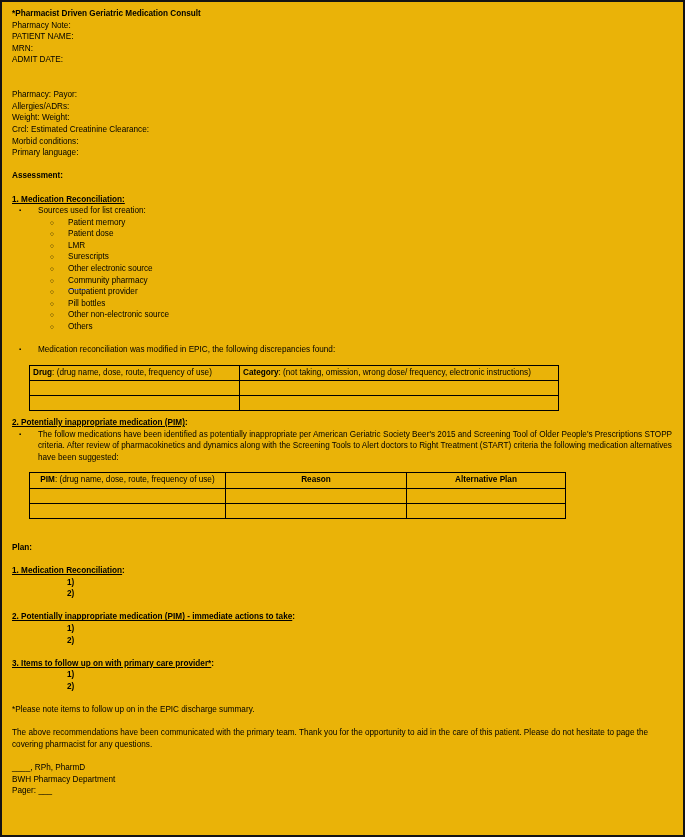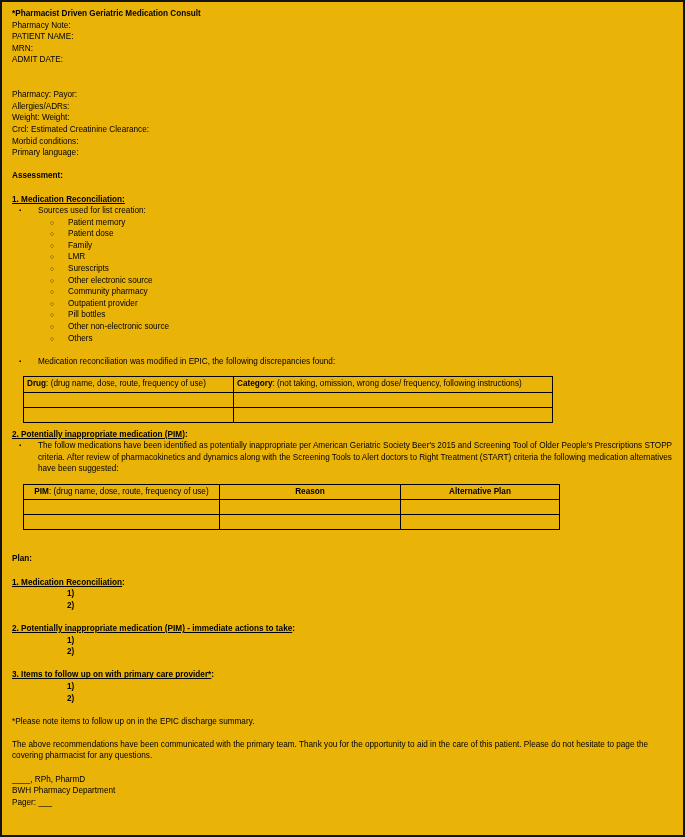--- a/index.html
+++ b/index.html
@@ -67,21 +67,21 @@
   
   .spell {
     border-bottom: 1.5px solid #9aa8e8;
     padding-bottom: 16px;
   }
 
   
   table.grid {
     border-collapse: collapse;
     table-layout: fixed;
-    margin-left: 11px;
+    margin-left: 17px;
     margin-top: 3px;
     font-size: 8.2px;
     line-height: 11.2px;
   }
   table.grid td {
     border: 1px solid #000000;
     padding: 1px 3px 2px 3px;
     vertical-align: top;
   }
   table.grid td.empty { height: 11px; }
@@ -134,24 +134,20 @@
     <div class="bullet-l2">
       <span class="mark">○</span>
       <span class="txt">Patient memory</span>
     </div>
     <div class="bullet-l2">
       <span class="mark">○</span>
       <span class="txt">Patient dose</span>
     </div>
     <div class="bullet-l2">
       <span class="mark">○</span>
-      <span class="txt">Family</span>
-    </div>
-    <div class="bullet-l2">
-      <span class="mark">○</span>
       <span class="txt">LMR</span>
     </div>
     <div class="bullet-l2">
       <span class="mark">○</span>
       <span class="txt">Surescripts</span>
     </div>
     <div class="bullet-l2">
       <span class="mark">○</span>
       <span class="txt"><span class="spell">Other</span><span> electronic source</span></span>
     </div>
@@ -186,21 +182,21 @@
     <div class="spacer-sm"></div>
 
     <table class="grid" style="width:529px;">
       <colgroup>
           <col style="width:210px;">
           <col style="width:319px;">
         </colgroup>
       <tbody>
         <tr>
           <td><span class="b">Drug</span><span>: (drug name, dose, route, frequency of use)</span></td>
-          <td><span class="b">Category</span><span>: (not taking, omission, wrong dose/ frequency, following instructions)</span></td>
+          <td><span class="b">Category</span><span>: (not taking, omission, wrong dose/ frequency, electronic instructions)</span></td>
         </tr>
         <tr>
           <td class="empty"></td>
           <td class="empty"></td>
         </tr>
         <tr>
           <td class="empty"></td>
           <td class="empty"></td>
         </tr>
       </tbody>

